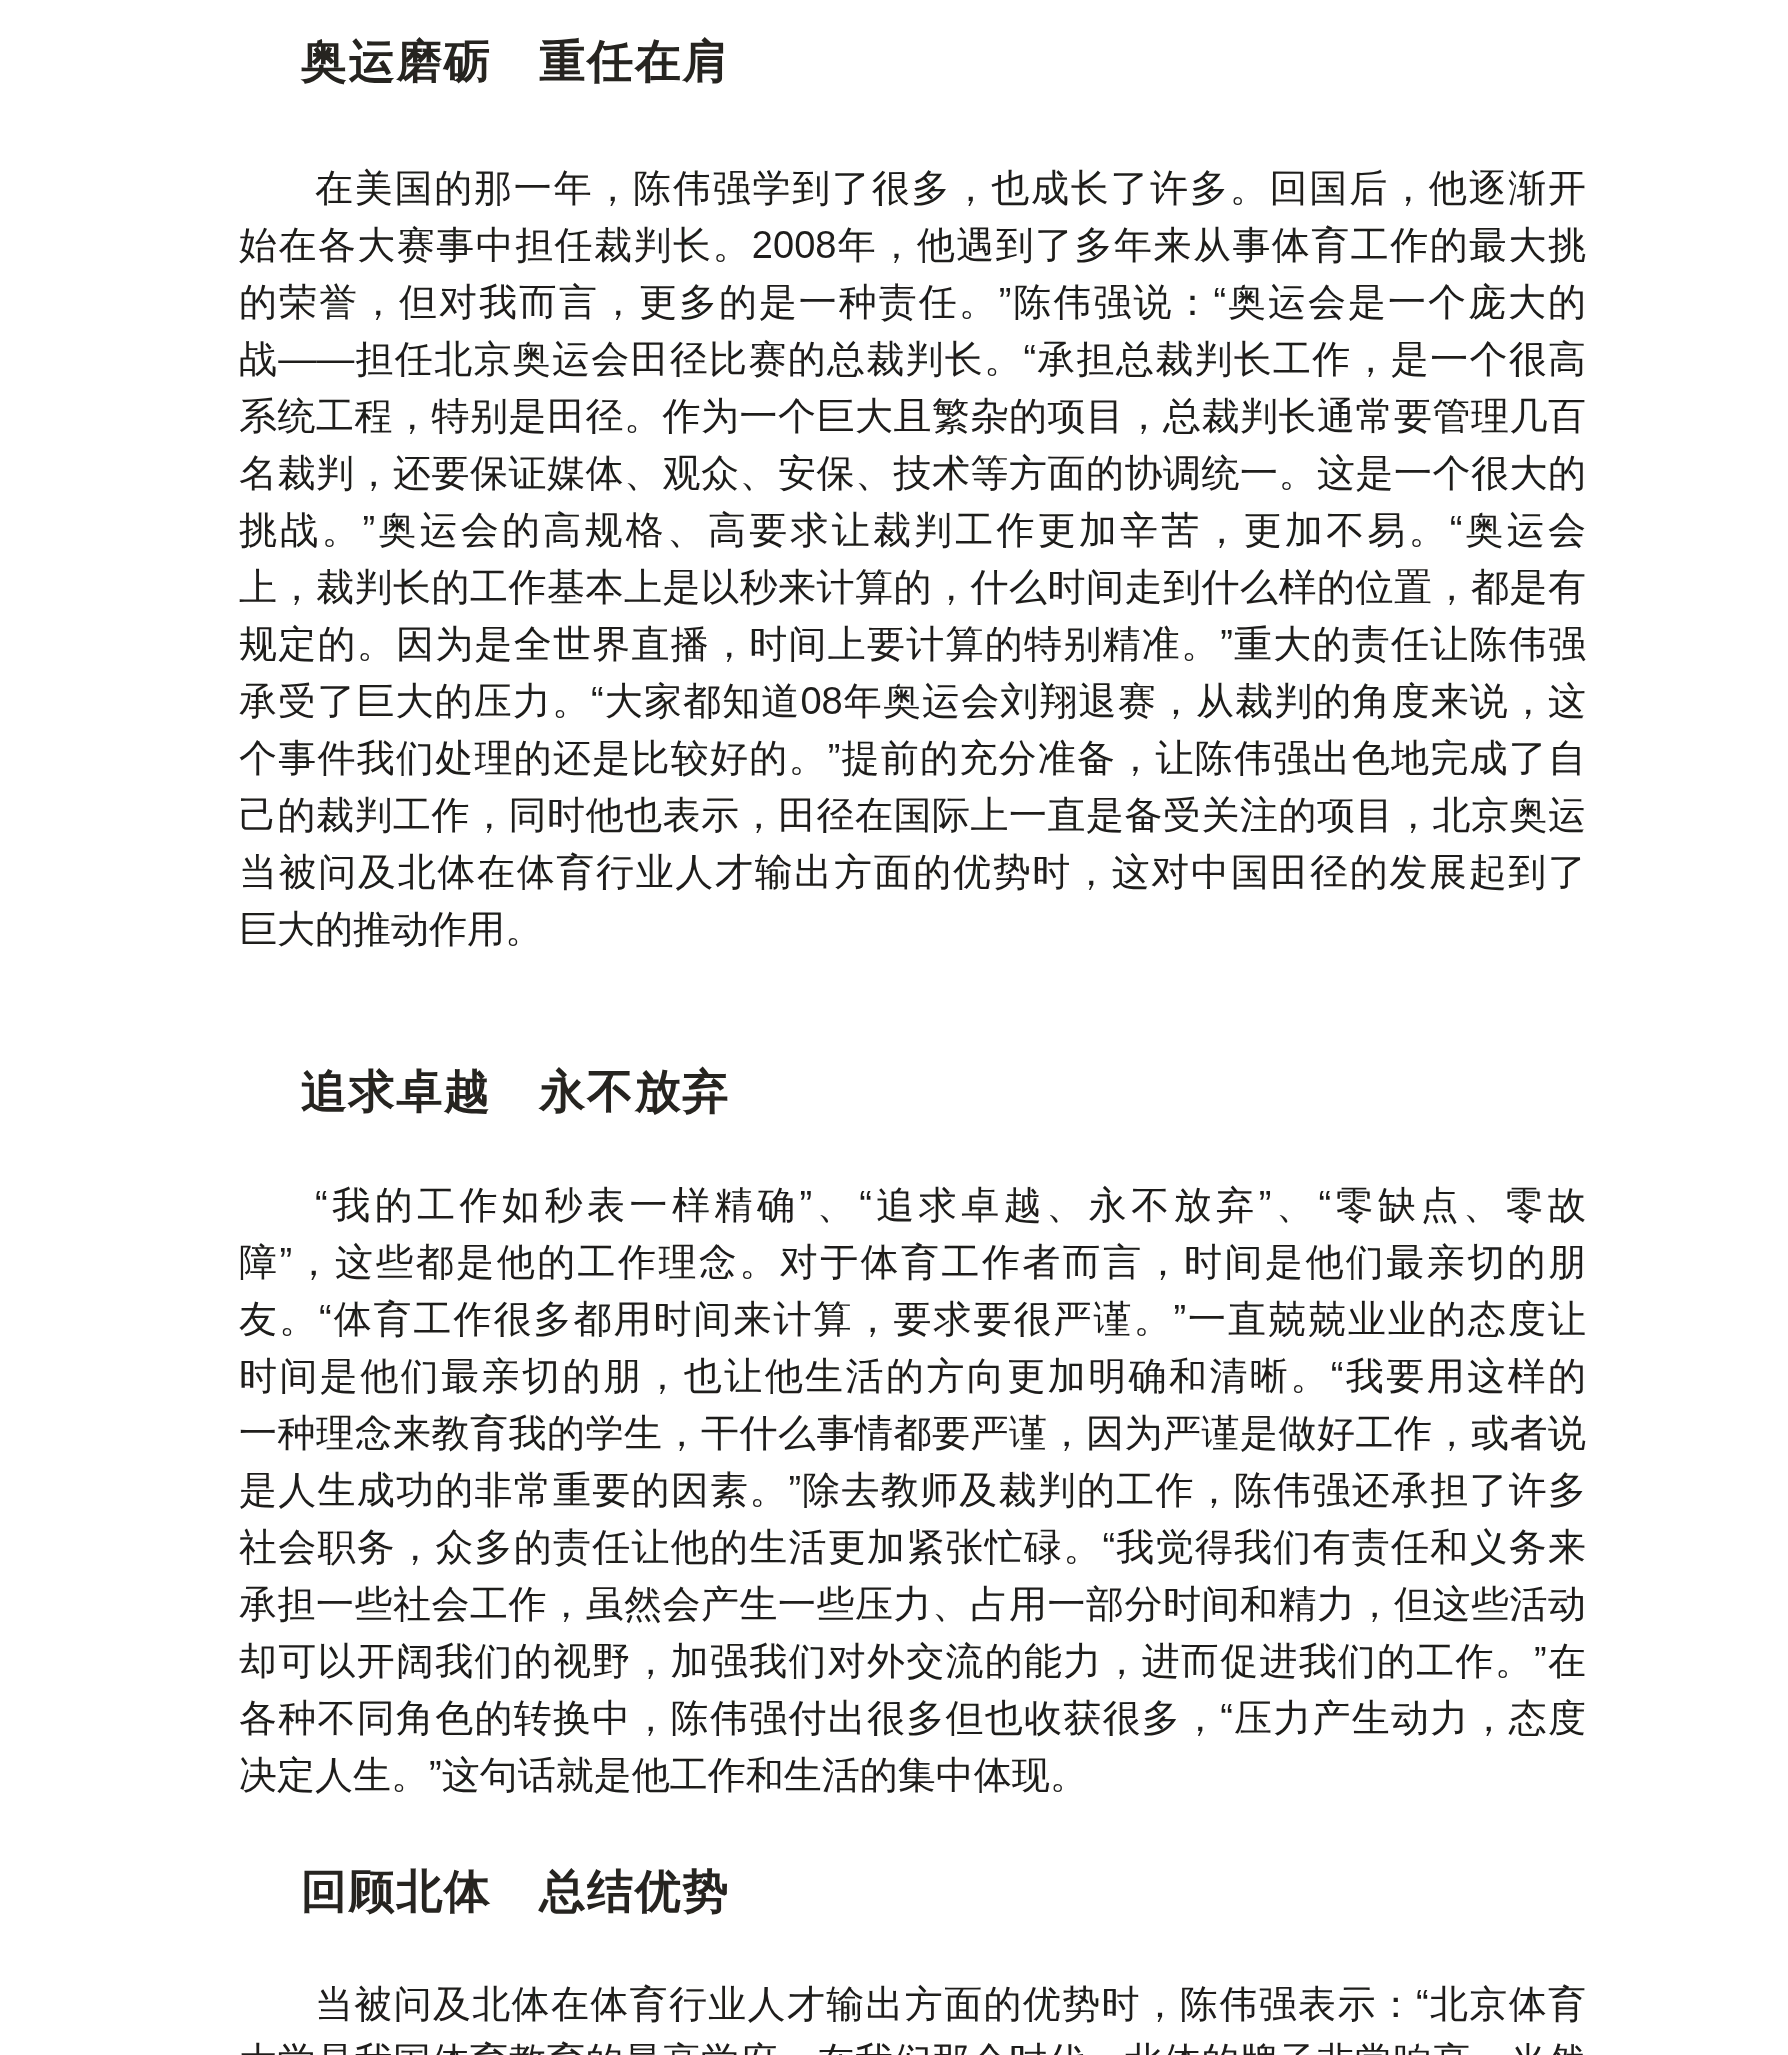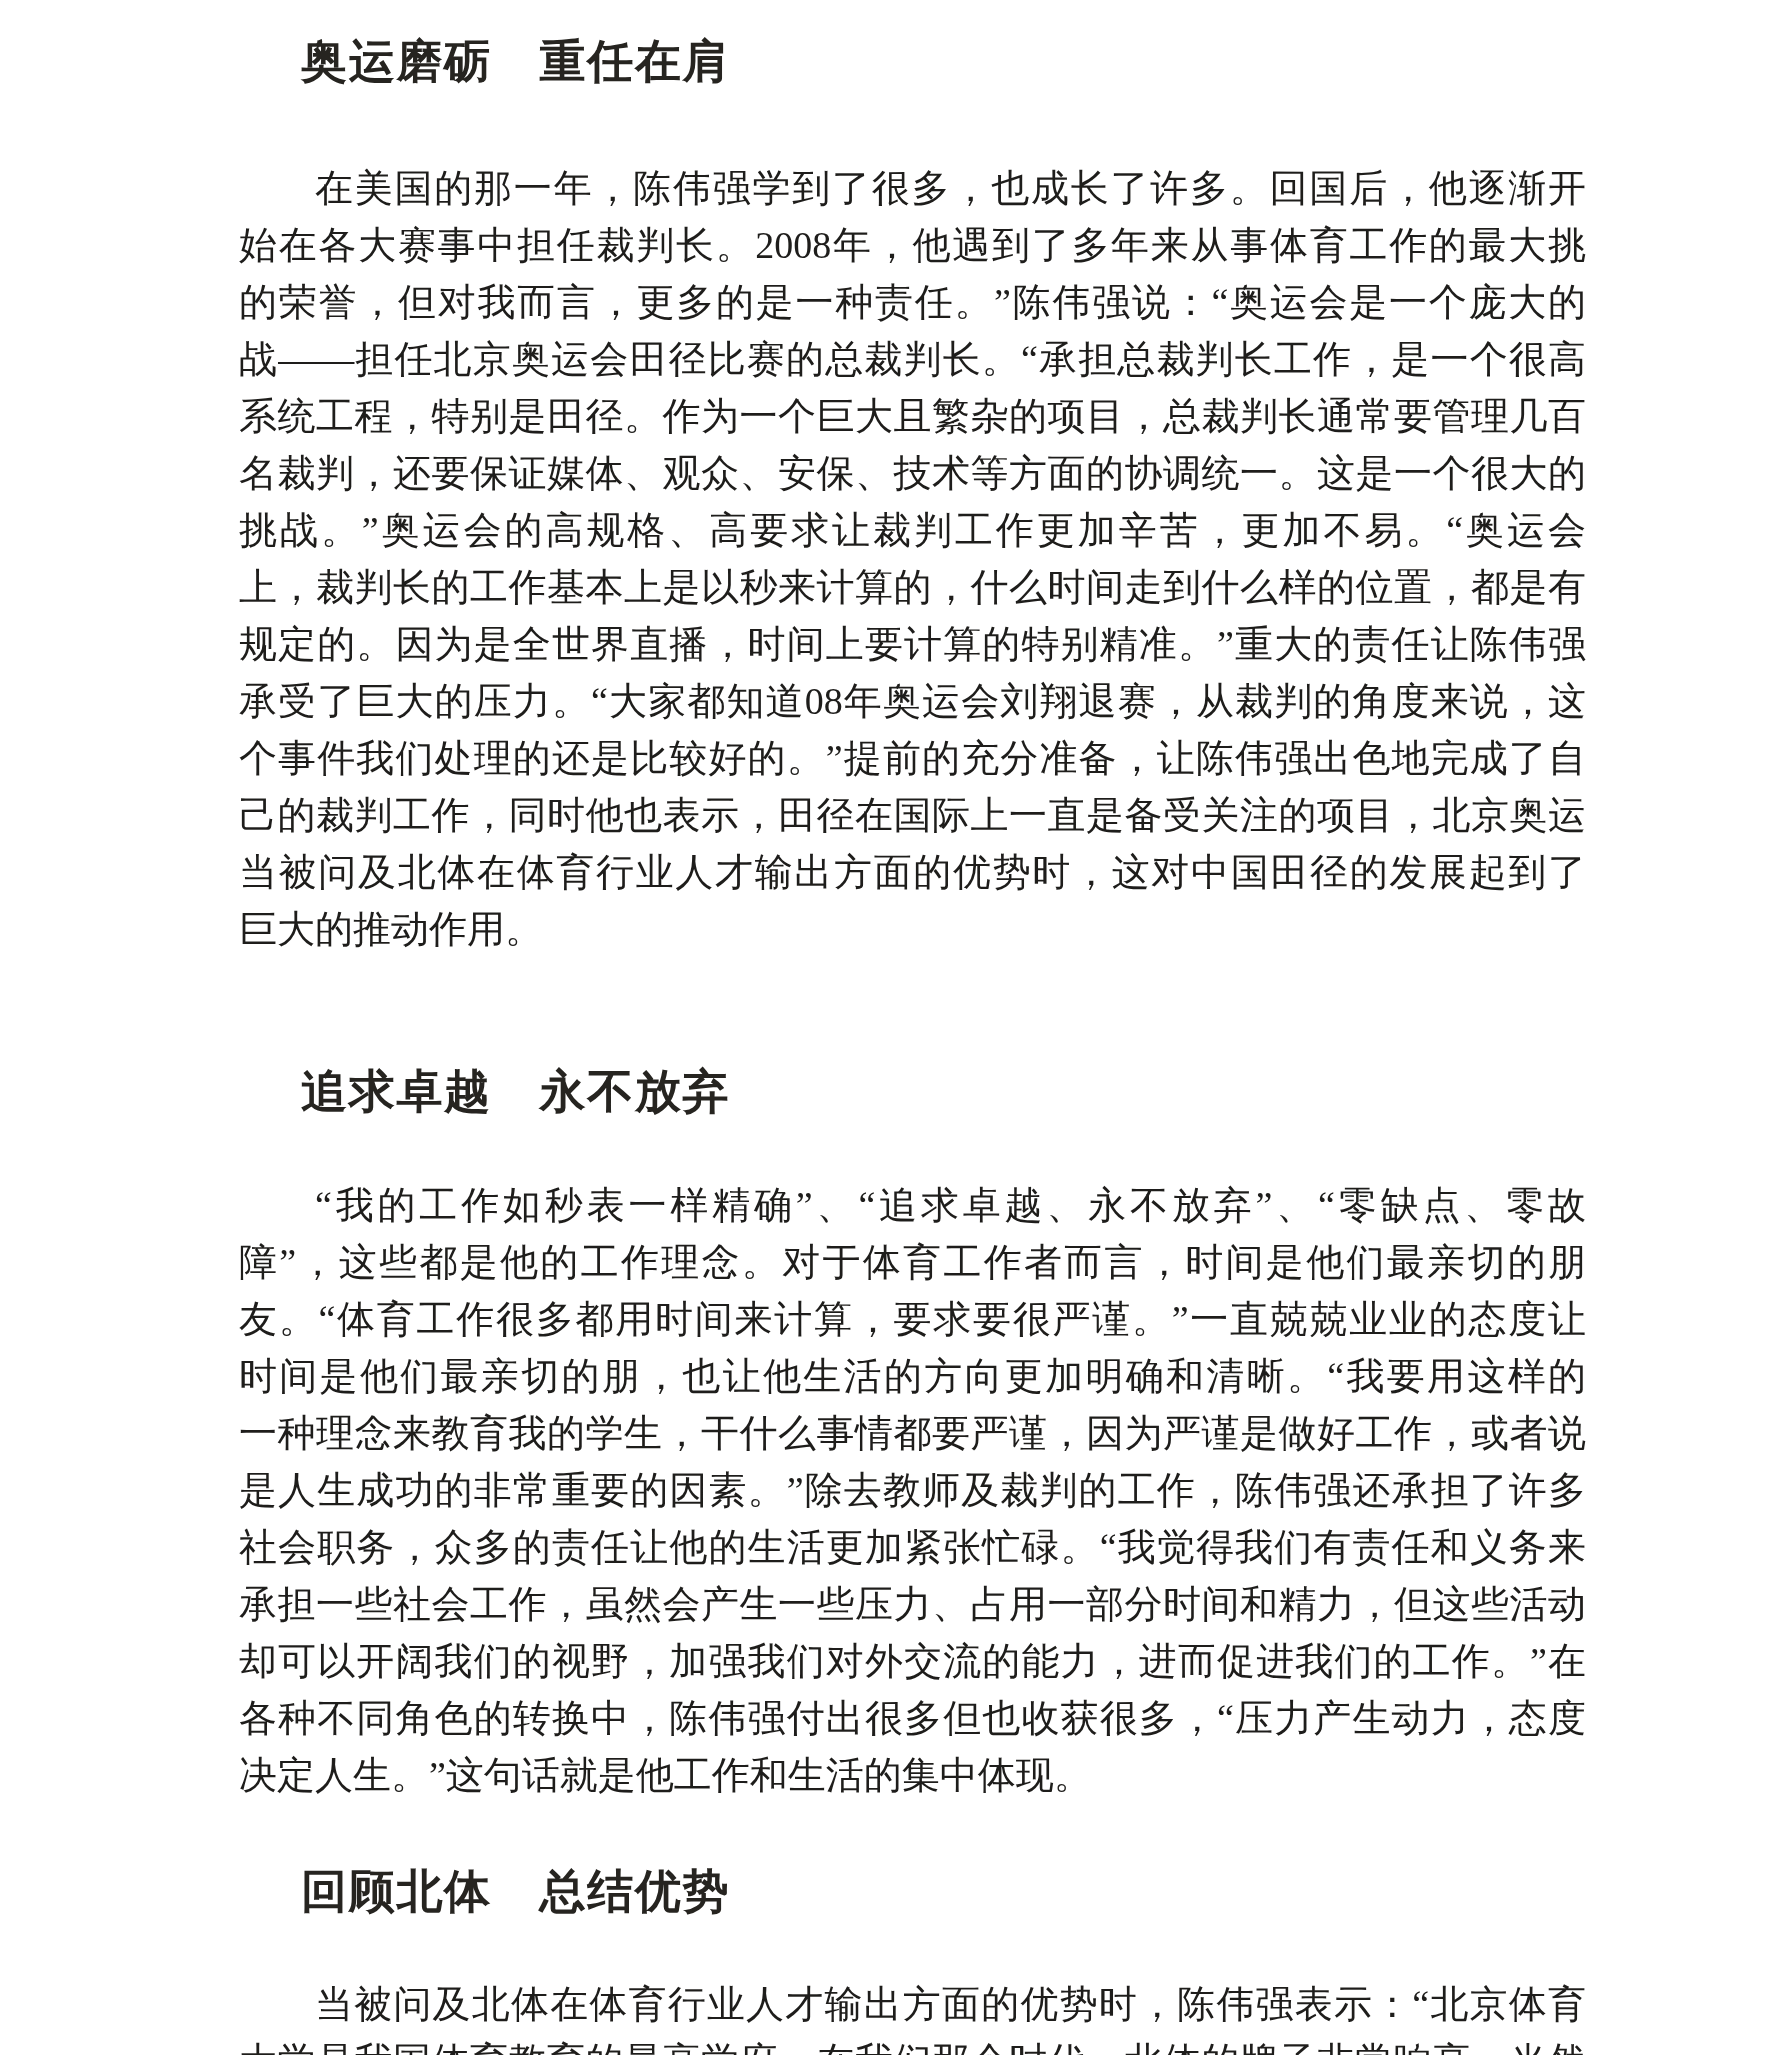--- a/index.html
+++ b/index.html
@@ -34,21 +34,21 @@
     white-space: pre;
   }
   .heading-1 { margin-top: 0; }
   .heading-2 { margin-top: 103px; }
   .heading-3 { margin-top: 57px; }
   .para { margin: 0; }
   .para-1 { margin-top: 69px; }
   .para-2 { margin-top: 56px; }
   .para-3 { margin-top: 55px; }
   .line {
-    font-family: Liberation Serif, serif;
+    font-family: Liberation Sans, sans-serif;
     font-size: 38px;
     line-height: 57px;
     letter-spacing: 0;
     color: #1e1d1b;
     text-align: justify;
     text-align-last: justify;
     text-justify: inter-character;
     overflow: hidden;
     max-height: 57px;
   }

